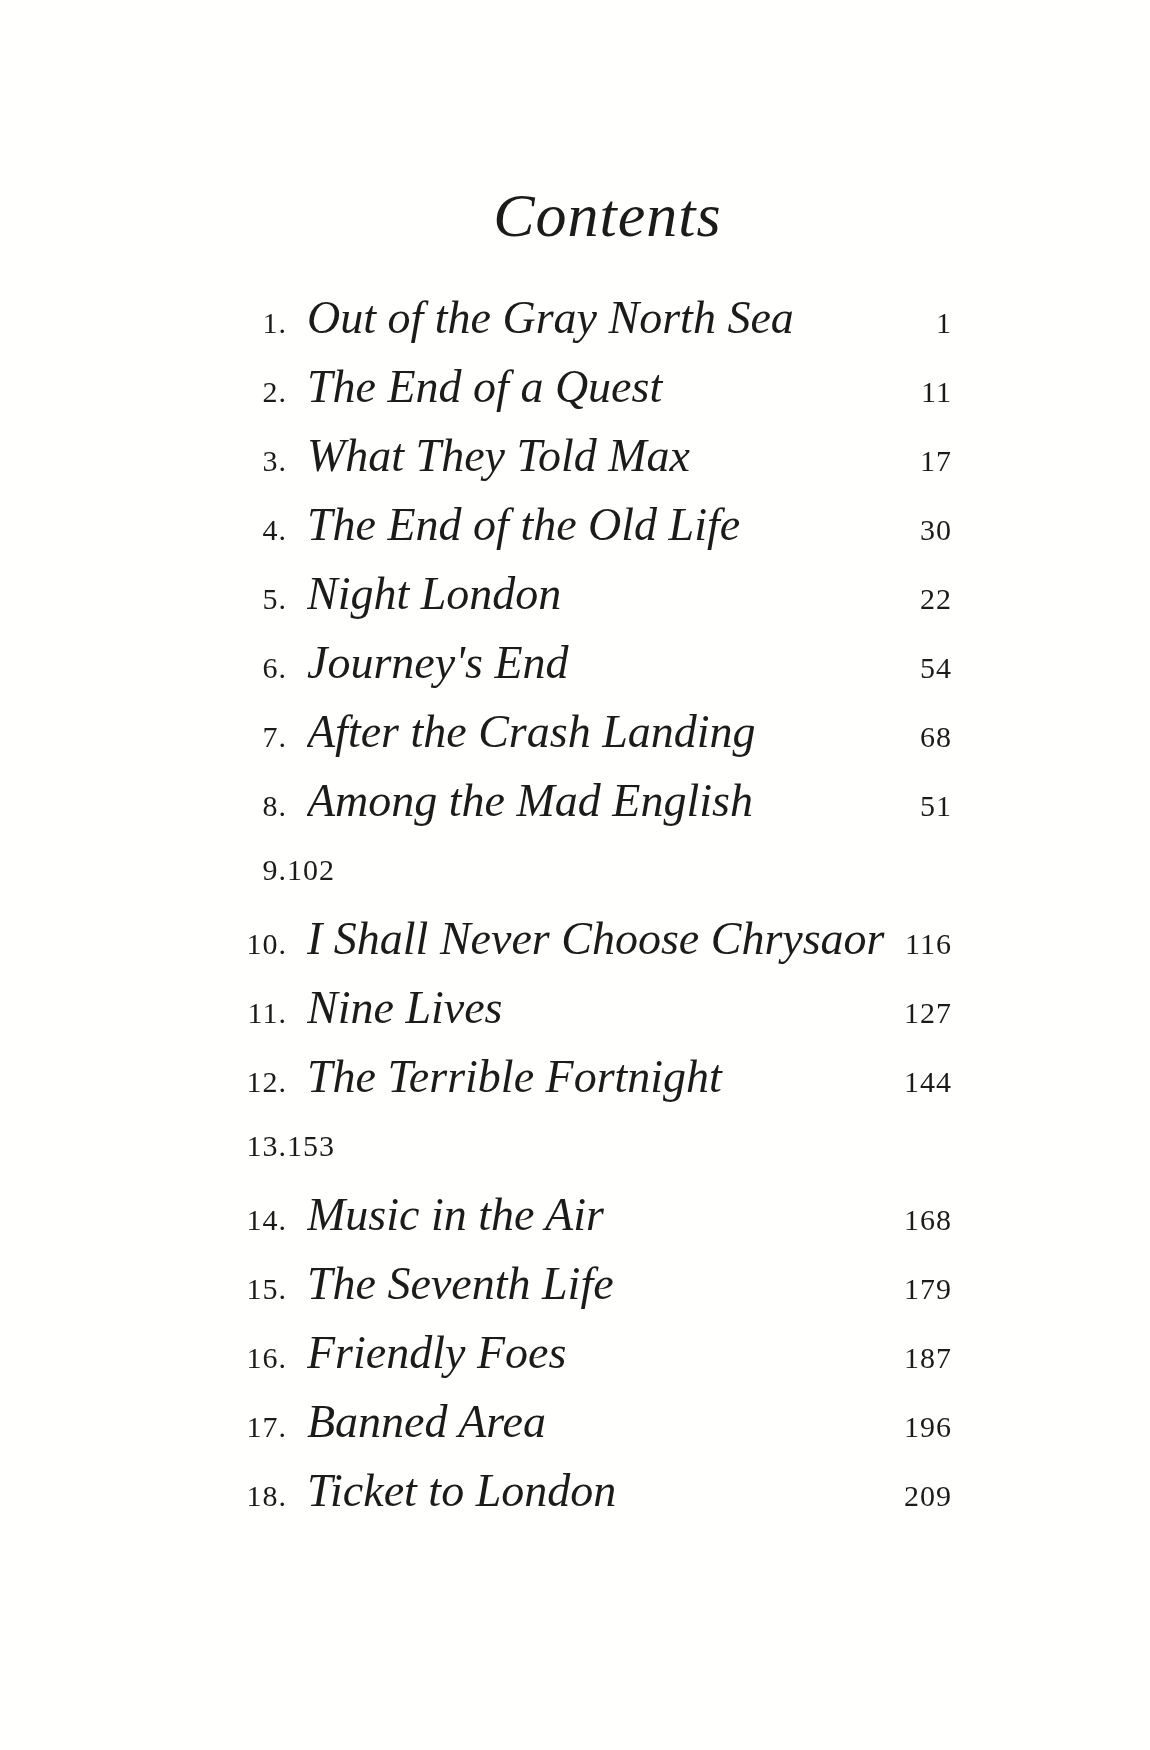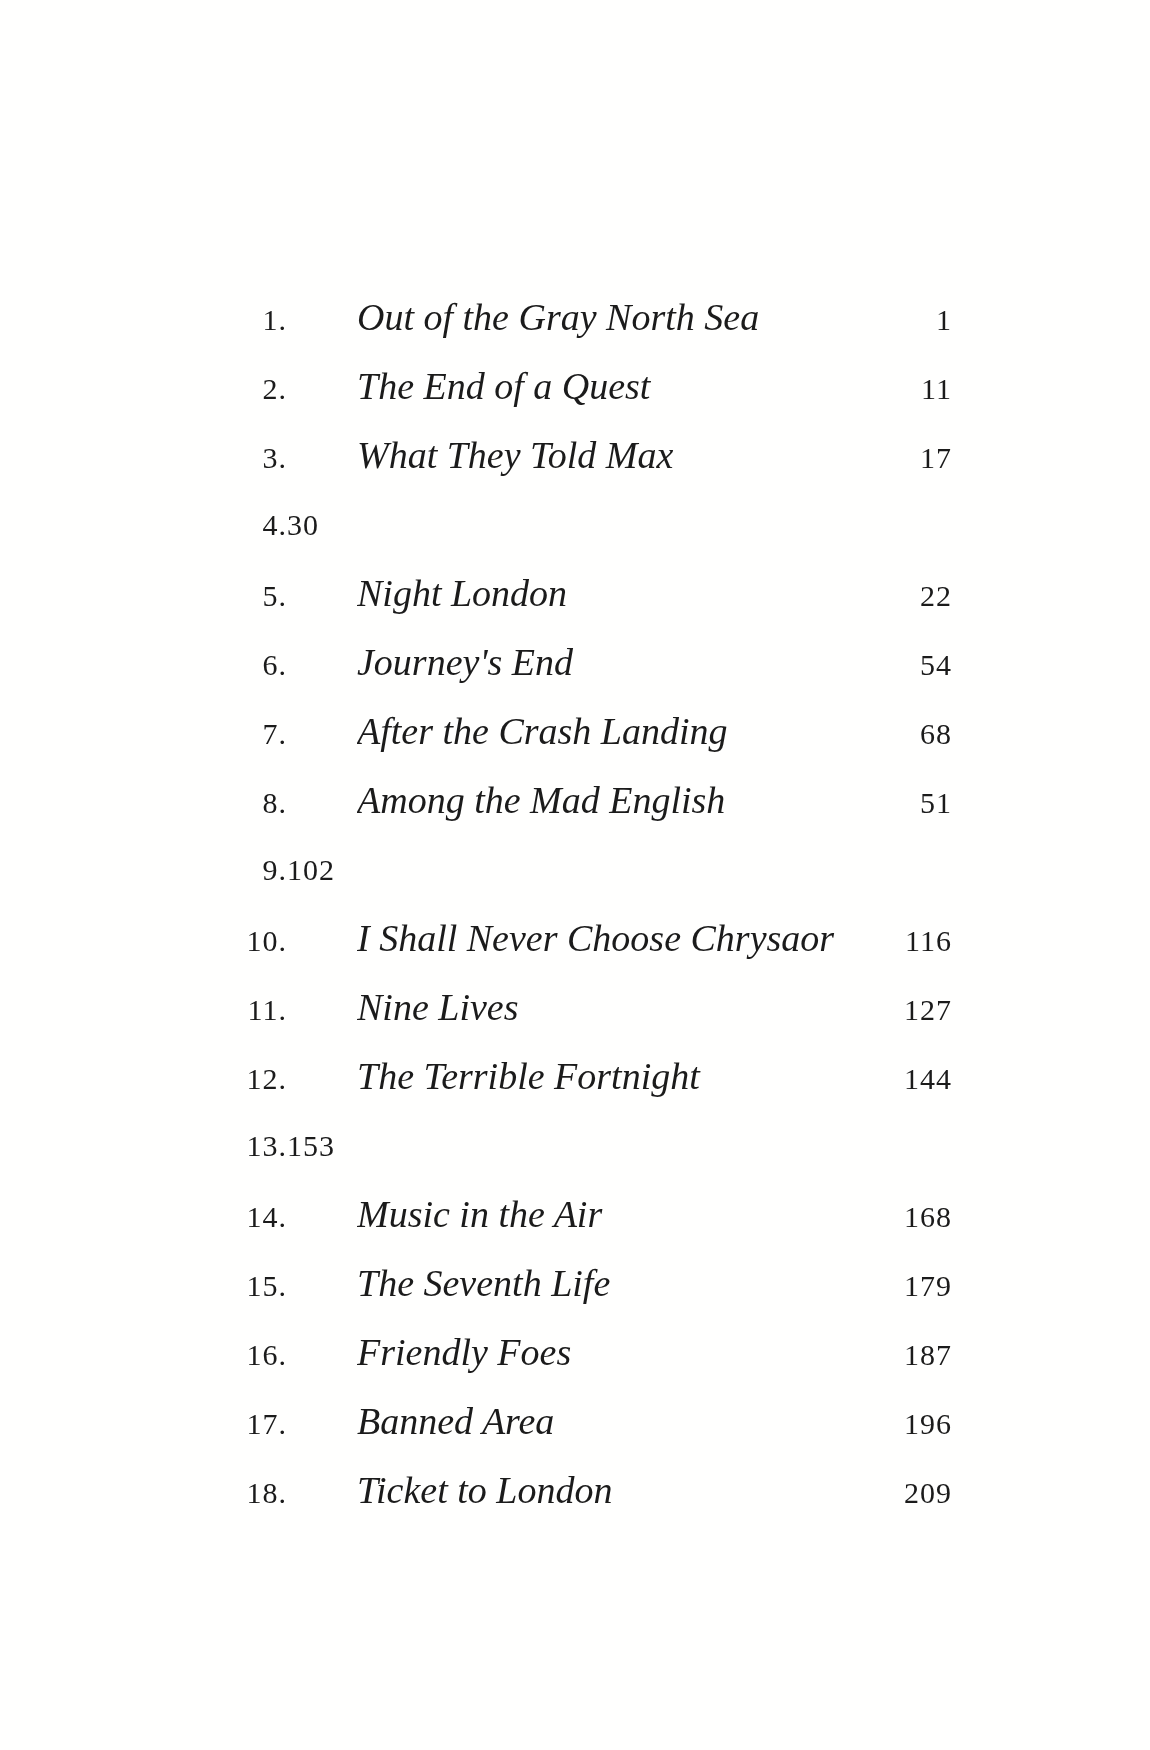--- a/index.html
+++ b/index.html
@@ -45,58 +45,60 @@
     width: 72px;
     text-align: right;
     font-size: 30px;
     line-height: 69px;
     letter-spacing: 1px;
     font-variant-numeric: oldstyle-nums;
     font-feature-settings: "onum" 1;
   }
   .chapter-title {
     flex: 1;
-    margin-left: 70px;
+    margin-left: 20px;
     font-style: italic;
-    font-size: 38px;
+    font-size: 46px;
     line-height: 69px;
     overflow: hidden;
   }
   .chapter-page {
     text-align: right;
     font-size: 30px;
     line-height: 69px;
     letter-spacing: 1px;
     font-variant-numeric: oldstyle-nums;
     font-feature-settings: "onum" 1;
   }
 </style>
 </head>
 <body>
 
 <div class="page">
+  <h1 class="book-title">Contents</h1>
 
   <div class="toc" id="toc">
       <div class="toc-row">
         <span class="chapter-num">1.</span>
         <span class="chapter-title">Out of the Gray North Sea</span>
         <span class="chapter-page">1</span>
       </div>
       <div class="toc-row">
         <span class="chapter-num">2.</span>
         <span class="chapter-title">The End of a Quest</span>
         <span class="chapter-page">11</span>
       </div>
       <div class="toc-row">
         <span class="chapter-num">3.</span>
         <span class="chapter-title">What They Told Max</span>
         <span class="chapter-page">17</span>
       </div>
       <div class="toc-row">
         <span class="chapter-num">4.</span>
+        <span class="chapter-title">The End of the Old Life</span>
         <span class="chapter-page">30</span>
       </div>
       <div class="toc-row">
         <span class="chapter-num">5.</span>
         <span class="chapter-title">Night London</span>
         <span class="chapter-page">22</span>
       </div>
       <div class="toc-row">
         <span class="chapter-num">6.</span>
         <span class="chapter-title">Journey's End</span>

